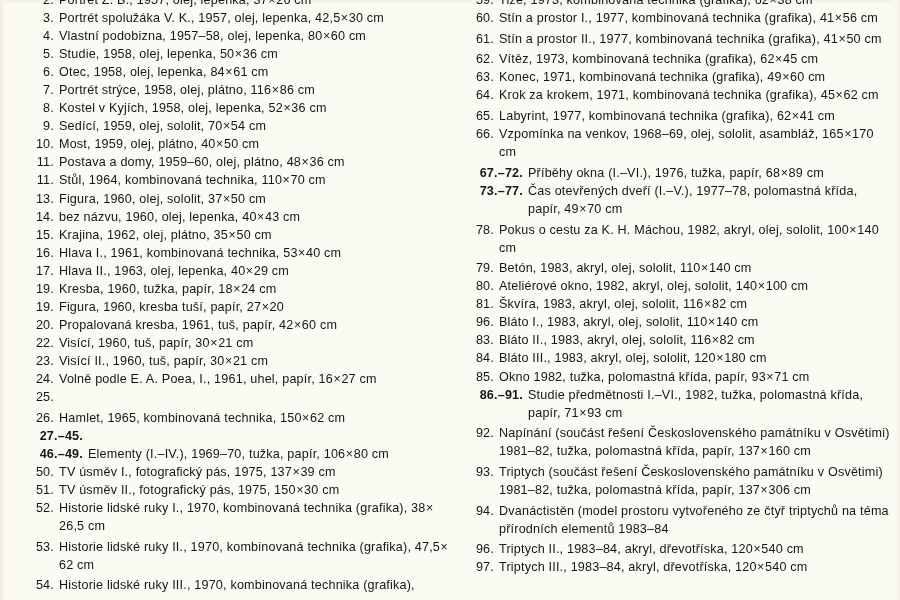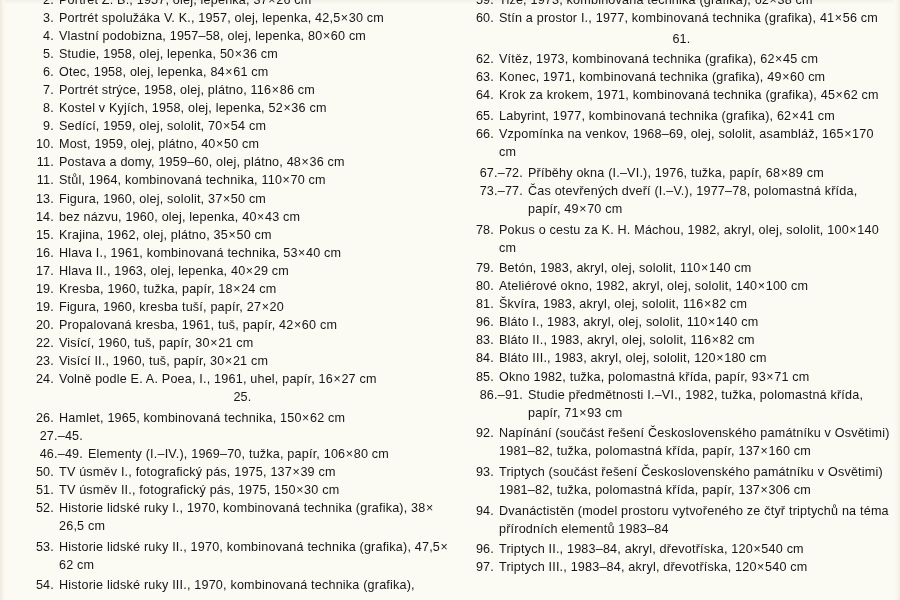--- a/index.html
+++ b/index.html
@@ -67,30 +67,29 @@
     font-size: 12.6px;
     line-height: 18.05px;
     color: #16161a;
     letter-spacing: 0.015em;
     margin: 0;
     padding: 0;
   }
   
   .entry.multiline {
     padding-bottom: 2.6px;
-    justify-content: center;
   }
   .num {
     flex: 0 0 auto;
     text-align: right;
     white-space: nowrap;
     padding-right: 5px;
   }
   .num.w1 { width: 24px; }
-  .num.w2 { width: 53px; }
+  .num.w2 { width: 53px; font-weight: bold; }
   .txt {
     flex: 1 1 auto;
     white-space: normal;
   }
   .times {
     display: inline-block;
     font-size: 12.4px;
     transform: translateY(0.4px);
     padding: 0 0.5px;
   }
@@ -233,20 +232,21 @@
         <div class="entry">
           <span class="num w1">59.</span>
           <span class="txt">Tiže, 1973, kombinovaná technika (grafika), 62<span class="times">×</span>38 cm</span>
         </div>
         <div class="entry multiline">
           <span class="num w1">60.</span>
           <span class="txt">Stín a prostor I., 1977, kombinovaná technika (grafika), 41<span class="times">×</span>56 cm</span>
         </div>
         <div class="entry multiline">
           <span class="num w1">61.</span>
+          <span class="txt">Stín a prostor II., 1977, kombinovaná technika (grafika), 41<span class="times">×</span>50 cm</span>
         </div>
         <div class="entry">
           <span class="num w1">62.</span>
           <span class="txt">Vítěz, 1973, kombinovaná technika (grafika), 62<span class="times">×</span>45 cm</span>
         </div>
         <div class="entry">
           <span class="num w1">63.</span>
           <span class="txt">Konec, 1971, kombinovaná technika (grafika), 49<span class="times">×</span>60 cm</span>
         </div>
         <div class="entry multiline">

